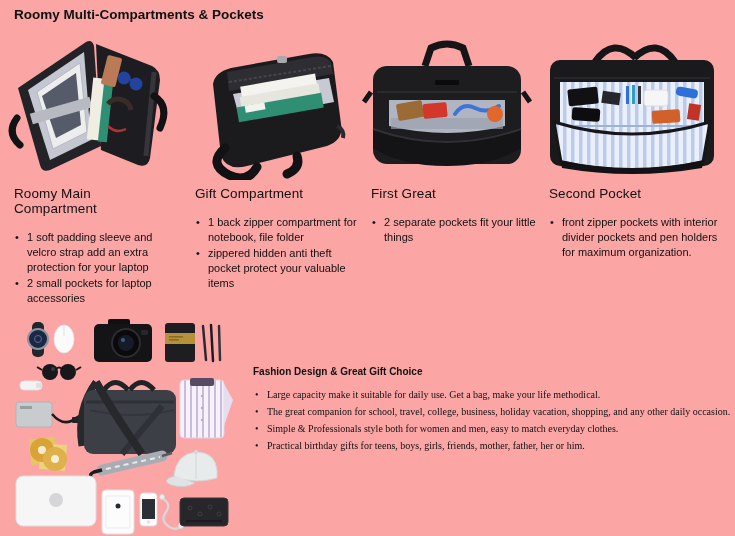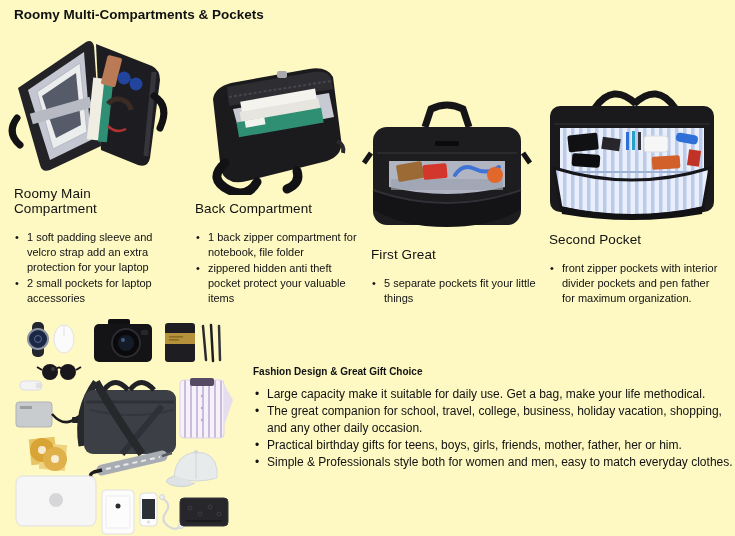--- a/index.html
+++ b/index.html
@@ -4,28 +4,28 @@
 <style>
   * { box-sizing: border-box; margin: 0; padding: 0; }
   html, body { background: #ffffff; }
   body {
     width: 735px; height: 536px;
     font-family: "Liberation Sans", sans-serif;
     color: #0f1111;
     position: relative;
     overflow: hidden;
   }
-  .page { position: relative; width: 735px; height: 536px; background: #fef9c3; }
+  .page { position: relative; width: 735px; height: 536px; background: #fca5a5; }
 
   .section-title {
     position: absolute; left: 14px; top: 7px;
     font-size: 13.5px; font-weight: 700; color: #0f1111;
   }
 
-  .features { position: absolute; left: 0; top: 30px; width: 735px; display: flex; align-items: flex-end; }
+  .features { position: absolute; left: 0; top: 30px; width: 735px; display: flex; }
   .feature { position: relative; }
   .feature.f1 { width: 181px; padding: 0 6px 0 14px; }
   .feature.f2 { width: 180px; padding: 0 4px 0 14px; }
   .feature.f3 { width: 182px; padding: 0 4px 0 10px; }
   .feature.f4 { width: 192px; padding: 0 17px 0 6px; }
 
   .img-box { height: 150px; margin-left: -10px; }
   .img-box svg { display: block; }
 
   .feature-heading {
@@ -50,21 +50,21 @@
     position: absolute; left: 10px; top: 318px;
     width: 230px; height: 218px;
   }
   .bottom-text {
     position: absolute; left: 253px; top: 366px; width: 480px;
   }
   .bottom-heading { font-size: 10px; font-weight: 700; color: #0f1111; }
   ul.bottom-bullets { list-style: none; margin-top: 9px; }
   ul.bottom-bullets li {
     position: relative; padding-left: 14px;
-    font-size: 12px; line-height: 17px; color: #111;
+    font-size: 10px; line-height: 17px; color: #111; font-family: Liberation Serif, serif;
   }
   ul.bottom-bullets li::before {
     content: "\2022";
     position: absolute; left: 2px; top: 0;
   }
 </style>
 </head>
 <body>
 
 <div class="page">
@@ -125,21 +125,21 @@
             <rect x="52" y="70" width="86" height="15" fill="#2f8f72" transform="rotate(-10 95 77)"></rect>
             <rect x="60" y="74" width="20" height="7" fill="#f2f2ee" transform="rotate(-10 70 77)"></rect>
           </g>
           <g>
             <path d="M40,118 q-18,16 4,27 q18,9 28,-8" stroke="#121214" stroke-width="9" fill="none" stroke-linecap="round"></path>
             <path d="M112,126 q4,12 -10,18" stroke="#121214" stroke-width="9" fill="none" stroke-linecap="round"></path>
             <path d="M152,96 q8,4 6,12" stroke="#2a2a2e" stroke-width="4" fill="none"></path>
           </g>
         </svg>
       </div>
-      <h3 class="feature-heading">Back Compartment</h3>
+      <h3 class="feature-heading">Gift Compartment</h3>
       <ul class="bullets">
 
       <li>1 back zipper compartment for notebook, file folder</li>
           <li>zippered hidden anti theft pocket protect your valuable items</li>
         </ul>
     </div>
 
     <div class="feature f3">
       <div class="img-box">
         <svg width="176" height="150" viewBox="0 0 176 150">
@@ -156,21 +156,21 @@
             <path d="M94,84 q8,-12 20,-6 q12,6 24,-2" stroke="#3f74d6" stroke-width="4" fill="none" stroke-linecap="round"></path>
             <circle cx="134" cy="84" r="8" fill="#e2672a"></circle>
           </g>
           <path d="M12,98 Q86,124 160,98 L160,118 Q132,136 86,136 Q40,136 12,118 Z" fill="#141416"></path>
           <path d="M12,99 Q86,125 160,99" stroke="#303036" stroke-width="2" fill="none"></path>
         </svg>
       </div>
       <h3 class="feature-heading">First Great</h3>
       <ul class="bullets">
 
-      <li>5 separate pockets fit your little things</li>
+      <li>2 separate pockets fit your little things</li>
         </ul>
     </div>
 
     <div class="feature f4">
       <div class="img-box">
         <svg width="186" height="150" viewBox="0 0 186 150">
           <defs>
             <pattern id="p-stripe" width="8" height="8" patternUnits="userSpaceOnUse">
               <rect width="8" height="8" fill="#e9effb"></rect>
               <rect width="3.5" height="8" fill="#bccbea"></rect>
@@ -196,21 +196,21 @@
             <rect x="149" y="74" width="12" height="16" fill="#c23327" transform="rotate(8 155 82)"></rect>
             <path d="M21,96 h144" stroke="#9fb2d6" stroke-width="2"></path>
           </g>
           <path d="M15,92 Q93,116 171,92 L164,132 Q93,148 22,132 Z" fill="url(#p-stripe)" stroke="#16161a" stroke-width="3"></path>
           <path d="M21,130 q72,16 144,0 l-2,8 q-70,12 -140,0 Z" fill="#121215"></path>
         </svg>
       </div>
       <h3 class="feature-heading">Second Pocket</h3>
       <ul class="bullets">
 
-      <li>front zipper pockets with interior divider pockets and pen father for maximum organization.</li>
+      <li>front zipper pockets with interior divider pockets and pen holders for maximum organization.</li>
         </ul>
     </div>
   </div>
 
   <div class="collage">
     <svg width="230" height="218" viewBox="0 0 230 218">
       <defs>
         <pattern id="p-shirt" width="6" height="6" patternUnits="userSpaceOnUse">
           <rect width="6" height="6" fill="#f6f2fa"></rect>
           <rect width="2" height="6" fill="#cdbbdd"></rect>
@@ -327,18 +327,18 @@
       </g>
     </svg>
   </div>
 
   <div class="bottom-text">
     <h2 class="bottom-heading">Fashion Design &amp; Great Gift Choice</h2>
     <ul class="bottom-bullets">
 
     <li>Large capacity make it suitable for daily use. Get a bag, make your life methodical.</li>
         <li>The great companion for school, travel, college, business, holiday vacation, shopping, and any other daily occasion.</li>
+        <li>Simple &amp; Professionals style both for women and men, easy to match everyday clothes.</li>
         <li>Practical birthday gifts for teens, boys, girls, friends, mother, father, her or him.</li>
-        <li>Simple &amp; Professionals style both for women and men, easy to match everyday clothes.</li>
       </ul>
   </div>
 
 </div>
 
 </body></html>

